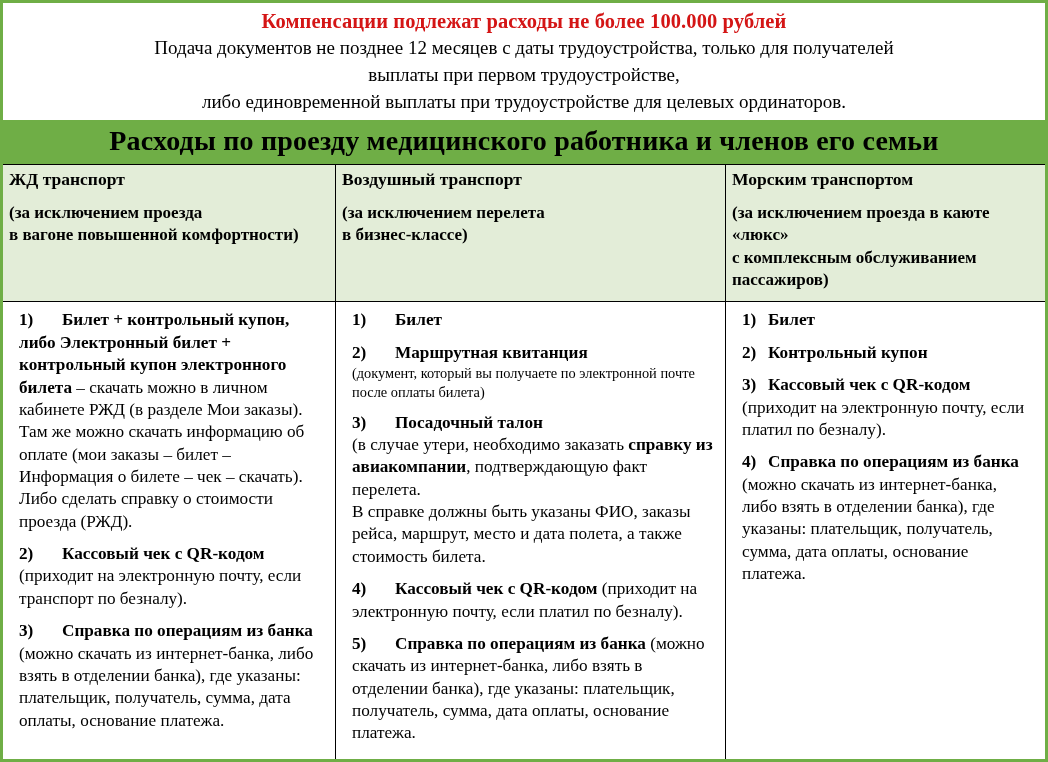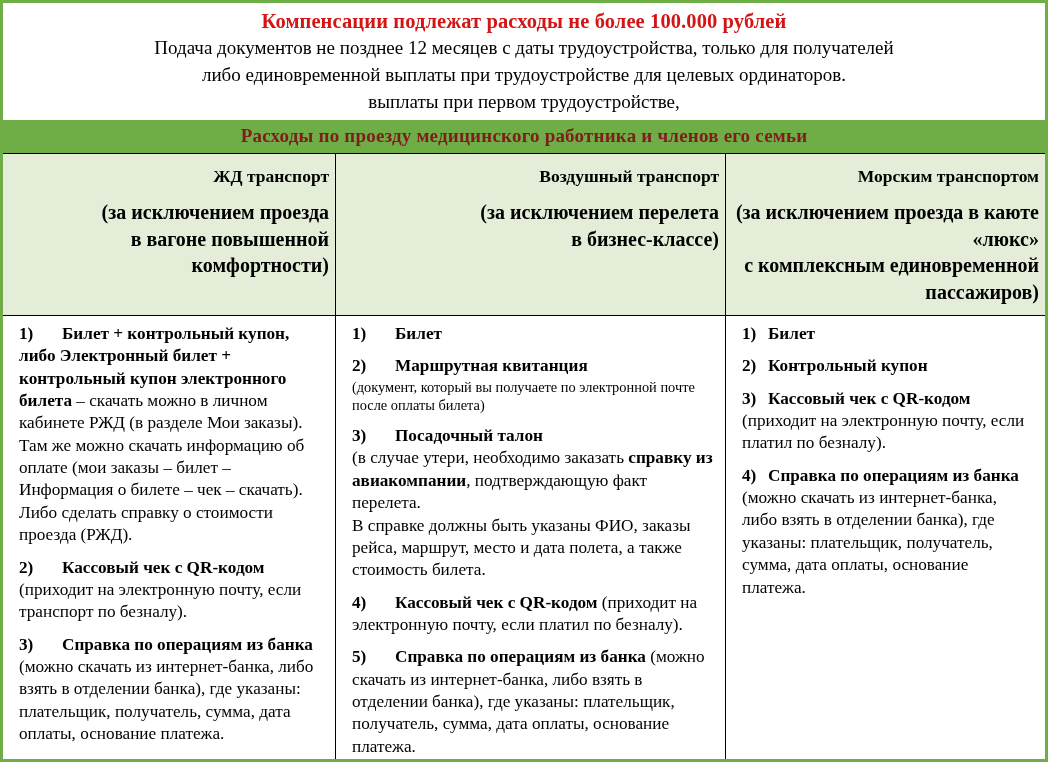--- a/index.html
+++ b/index.html
@@ -43,56 +43,56 @@
   .notice-line {
     color: #000000;
     font-size: 19px;
     line-height: 1.42;
     padding: 0 14px;
   }
 
   
   .banner {
     background: #6FAE46;
-    color: #7f1d1d;
-    font-weight: bold;
-    font-size: 19px;
+    color: #000000;
+    font-weight: bold;
+    font-size: 28px;
     text-align: center;
     letter-spacing: 0.2px;
     padding: 5px 0 7px 0;
     line-height: 1.15;
   }
 
   
   .table {
     flex: 1 1 auto;
     display: flex;
     flex-direction: column;
     border-top: 1.5px solid #000;
     min-height: 0;
   }
   .thead {
     display: flex;
     border-bottom: 1.5px solid #000;
   }
   .th {
     background: #E3EDD8;
-    text-align: right;
-    padding: 12px 6px 10px 6px;
+    text-align: left;
+    padding: 4px 6px 10px 6px;
     box-sizing: border-box;
     font-weight: bold;
   }
   .th .th-title {
     font-size: 17.5px;
     line-height: 1.2;
     margin-bottom: 12px;
     white-space: nowrap;
   }
   .th .th-sub {
-    font-size: 20px;
+    font-size: 17px;
     line-height: 1.32;
   }
   .tbody {
     display: flex;
     flex: 1 1 auto;
     min-height: 0;
   }
   .td {
     box-sizing: border-box;
     padding: 7px 9px 4px 16px;
@@ -123,43 +123,43 @@
   .num.tab-narrow { min-width: 26px; }
 </style>
 </head>
 <body>
 
 <div class="page">
 
   <div class="notice">
     <div class="notice-title">Компенсации подлежат расходы не более 100.000 рублей</div>
     <div class="notice-line">Подача документов не позднее 12 месяцев с даты трудоустройства, только для получателей</div>
+    <div class="notice-line">выплаты при первом трудоустройстве,</div>
     <div class="notice-line">либо единовременной выплаты при трудоустройстве для целевых ординаторов.</div>
-    <div class="notice-line">выплаты при первом трудоустройстве,</div>
   </div>
 
   <div class="banner">Расходы по проезду медицинского работника и членов его семьи</div>
 
   <div class="table">
 
     <div class="thead">
       <div class="th col1">
         <div class="th-title">ЖД транспорт</div>
         <div class="th-sub">(за исключением проезда</div>
         <div class="th-sub">в вагоне повышенной комфортности)</div>
       </div>
       <div class="th col2">
         <div class="th-title">Воздушный транспорт</div>
         <div class="th-sub">(за исключением перелета</div>
         <div class="th-sub">в бизнес-классе)</div>
       </div>
       <div class="th col3">
         <div class="th-title">Морским транспортом</div>
         <div class="th-sub">(за исключением проезда в каюте «люкс»</div>
-        <div class="th-sub">с комплексным единовременной</div>
+        <div class="th-sub">с комплексным обслуживанием</div>
         <div class="th-sub">пассажиров)</div>
       </div>
     </div>
 
     <div class="tbody">
       <div class="td col1">
           <div class="item">
             <div class="ln"><span class="num tab-wide">1)</span><span class="b">Билет + контрольный купон, либо Электронный билет + контрольный купон электронного билета</span><span> – скачать можно в личном кабинете РЖД (в разделе Мои заказы). Там же можно скачать информацию об оплате (мои заказы – билет – Информация о билете – чек – скачать). Либо сделать справку о стоимости проезда (РЖД).</span></div>
           </div>
           <div class="item">

